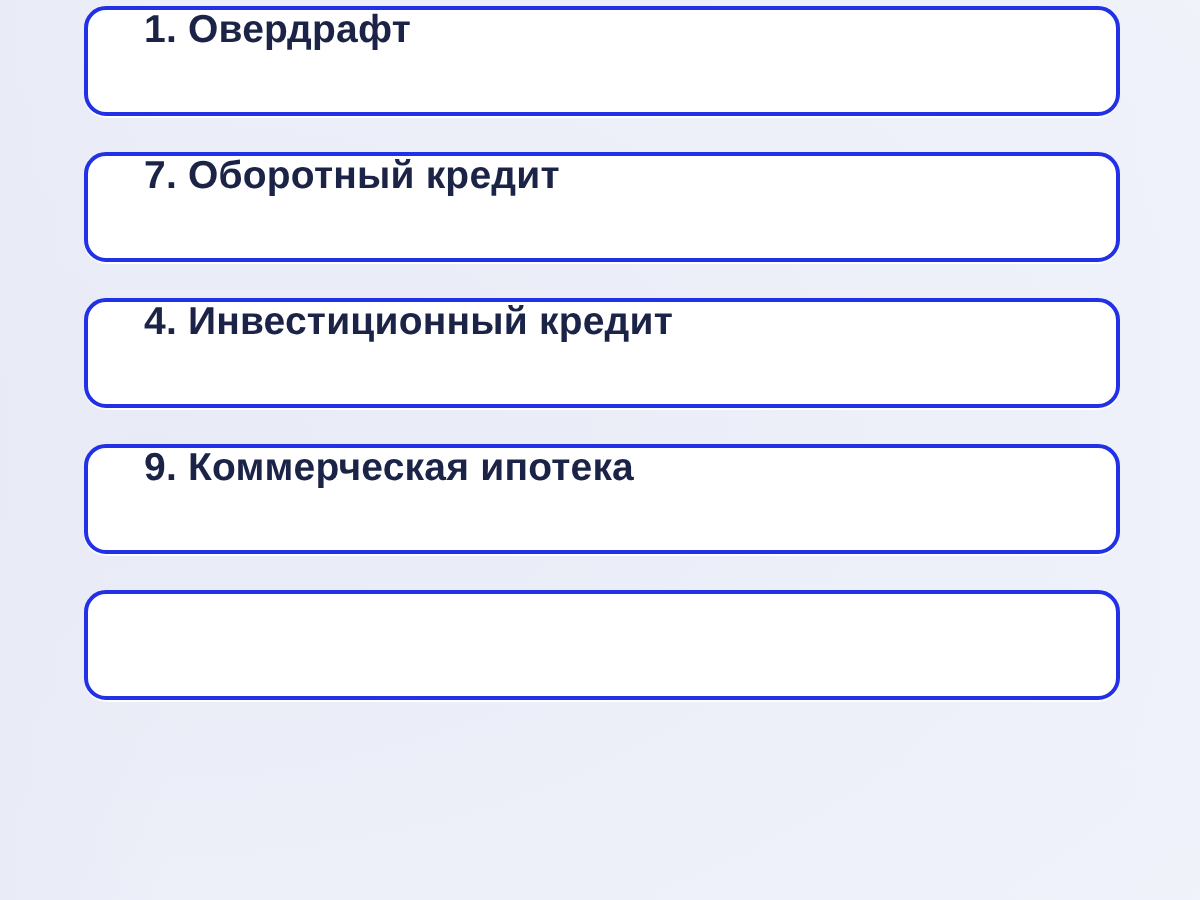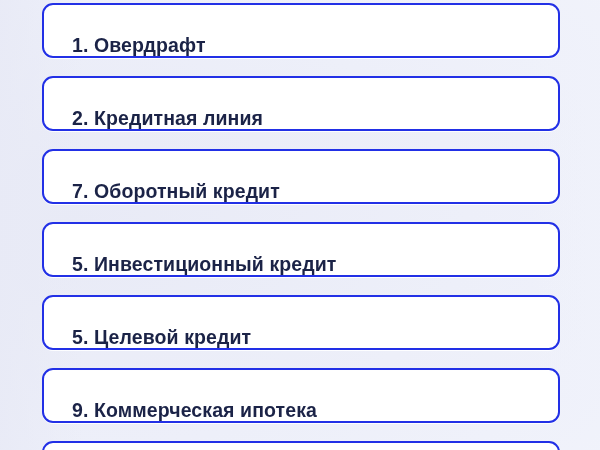--- a/index.html
+++ b/index.html
@@ -52,21 +52,21 @@
 
   .card {
     position: relative;
     box-sizing: border-box;
     margin: 0 40px 18px 42px;
     height: 55px;
     background: #ffffff;
     border: 2px solid #2230e6;
     border-radius: 11px;
     display: flex;
-    align-items: flex-end;
+    align-items: flex-start;
     box-shadow: 0 1px 0 rgba(255,255,255,0.9);
   }
 
   .card-label {
     display: block;
     padding-left: 28px;
     padding-right: 16px;
     font-size: 19.5px;
     font-weight: bold;
     letter-spacing: 0.1px;
@@ -86,35 +86,29 @@
 <body>
 
 <div id="app">
 
   <ul class="card-list">
 
     <li class="card">
       <span class="card-label">1. Овердрафт</span>
     </li>
 
-    <li class="card">
-      <span class="card-label">2. Кредитная линия</span>
-    </li>
 
     <li class="card">
       <span class="card-label">7. Оборотный кредит</span>
     </li>
 
     <li class="card">
-      <span class="card-label">5. Инвестиционный кредит</span>
+      <span class="card-label">4. Инвестиционный кредит</span>
     </li>
 
-    <li class="card">
-      <span class="card-label">5. Целевой кредит</span>
-    </li>
 
     <li class="card">
       <span class="card-label">9. Коммерческая ипотека</span>
     </li>
 
     <li class="card partial">
       <span class="card-label"></span>
     </li>
 
   </ul>

